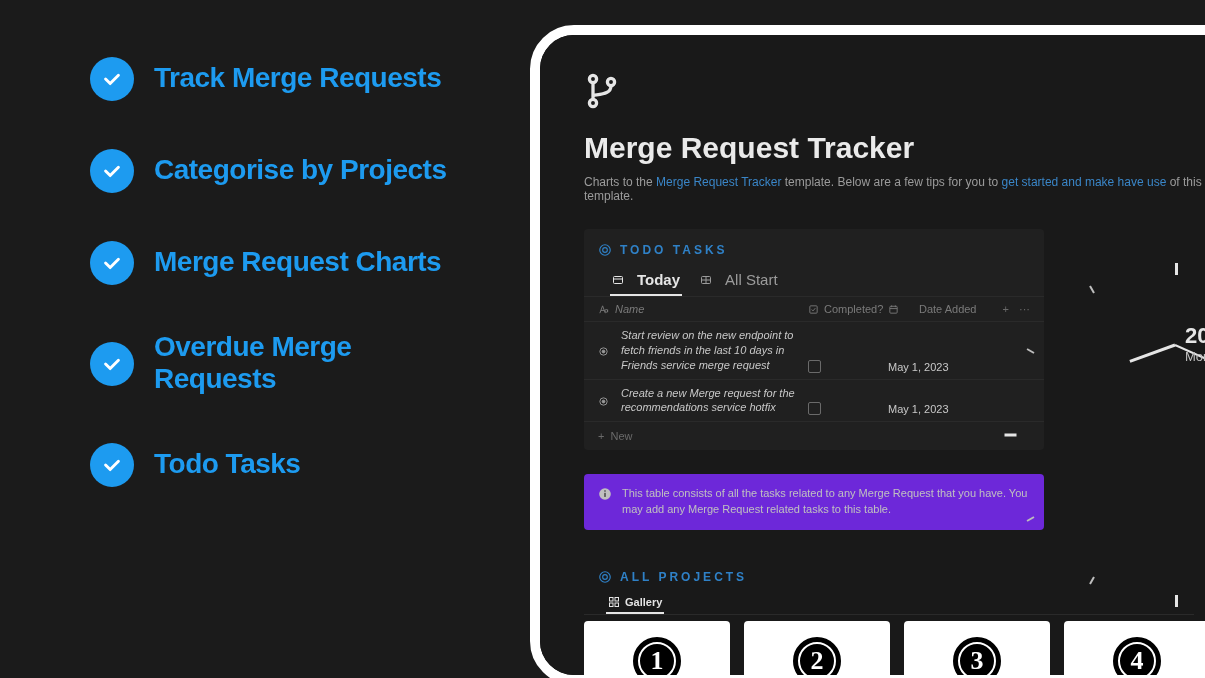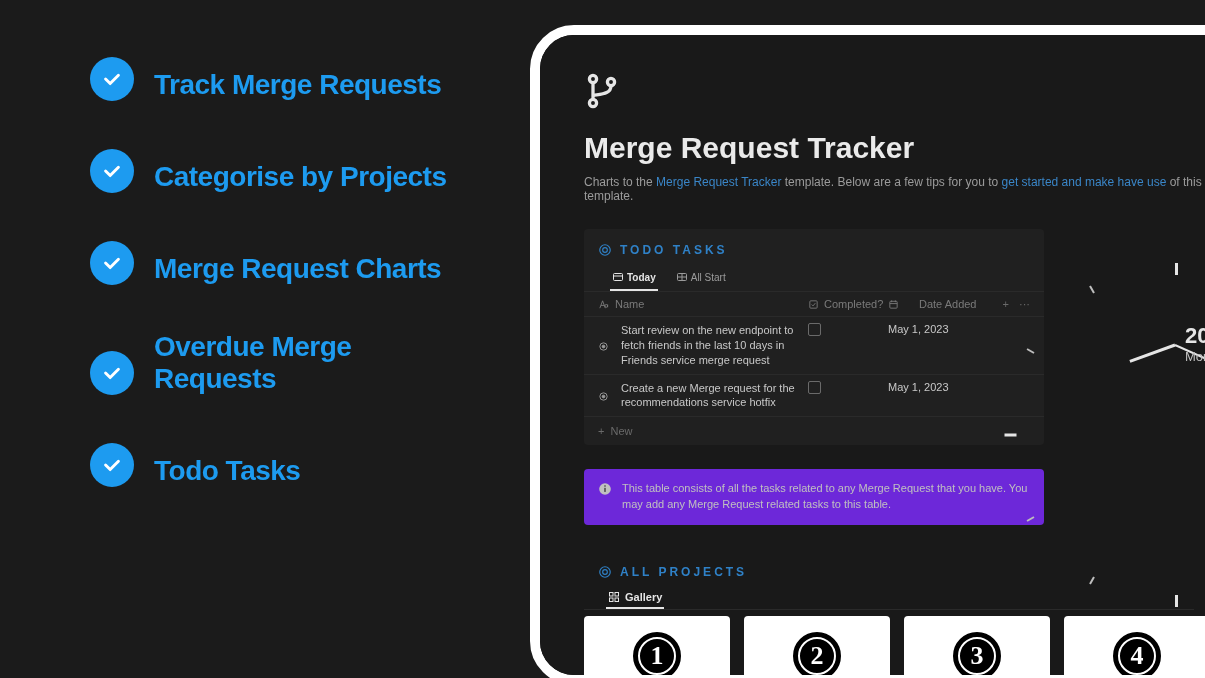--- a/index.html
+++ b/index.html
@@ -13,21 +13,21 @@
 
   
   .features {
     position: absolute;
     left: 90px;
     top: 55px;
     width: 360px;
   }
   .feature {
     display: flex;
-    align-items: flex-end;
+    align-items: center;
     margin-bottom: 46px;
   }
   .feature .check {
     flex: 0 0 44px;
     width: 44px;
     height: 44px;
     border-radius: 50%;
     background: #1d9bf0;
     display: flex;
     align-items: center;
@@ -106,46 +106,46 @@
   .tabs {
     display: flex;
     align-items: center;
     padding: 0 14px 0 26px;
     gap: 16px;
     border-bottom: 1px solid #2a2a2a;
   }
   .tab {
     display: flex;
     align-items: center;
-    gap: 3px;
+    gap: 13px;
     padding: 6px 2px;
-    font-size: 10px;
+    font-size: 15px;
     color: #9b9b9b;
     border-bottom: 2px solid transparent;
   }
   .tab.active { color: #e5e5e5; border-bottom-color: #e5e5e5; font-weight:600; }
   .tab-icon { width:12px; height:12px; display:inline-flex; }
 
   .table-head {
     display: flex;
     align-items: center;
     font-size: 11px;
     color: #7a7a7a;
     padding: 6px 14px;
     border-bottom: 1px solid #2a2a2a;
   }
-  .col-name { flex: 0 0 210px; display:flex; align-items:center; gap:6px; }
+  .col-name { flex: 0 0 210px; display:flex; align-items:center; gap:6px;font-style:italic; }
   .col-completed { flex: 0 0 80px; display:flex; align-items:center; gap:5px;}
   .col-date { flex: 0 0 100px; display:flex; align-items:center; gap:20px;}
   .col-actions { flex: 1; display:flex; align-items:center; gap:10px; justify-content:flex-end; color:#6a6a6a;}
   .head-icon { width:11px; height:11px; display:inline-flex; }
 
   .row {
     display: flex;
-    align-items: flex-start;
+    align-items: flex-end;
     font-size: 11px;
     color: #c8c8c8;
     padding: 6px 14px;
     border-bottom: 1px solid #2a2a2a;
   }
   .row .col-name { line-height:1.35; }
   .row-icon { flex:0 0 11px; width:11px; height:11px; margin-right:6px; margin-top:2px; display:inline-flex;}
   .checkbox {
     width: 13px; height: 13px;
     border: 1.5px solid #6a6a6a;

